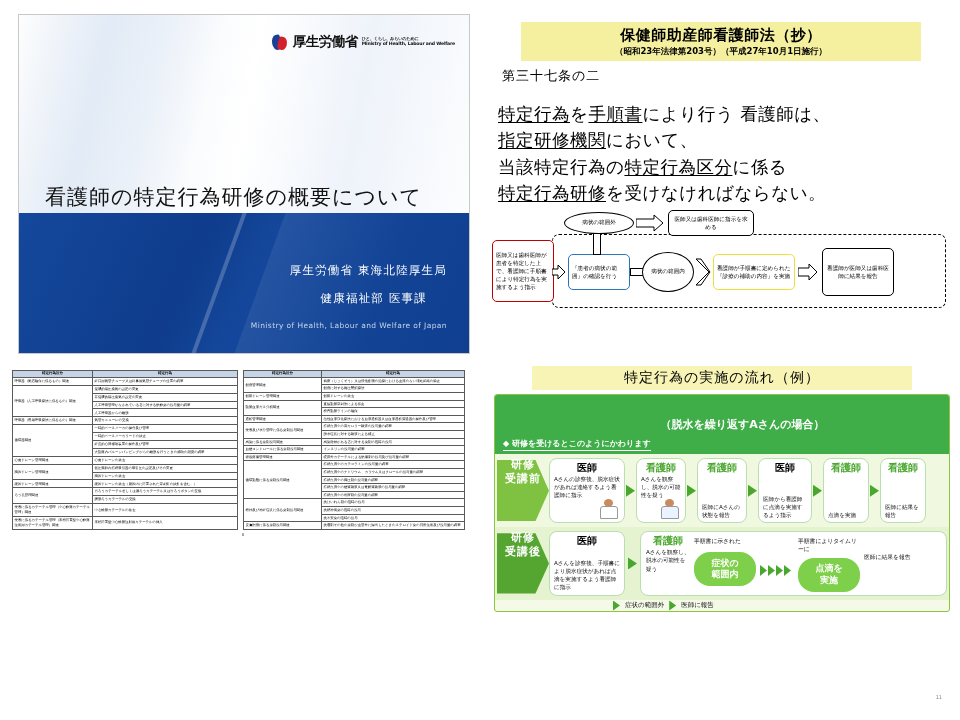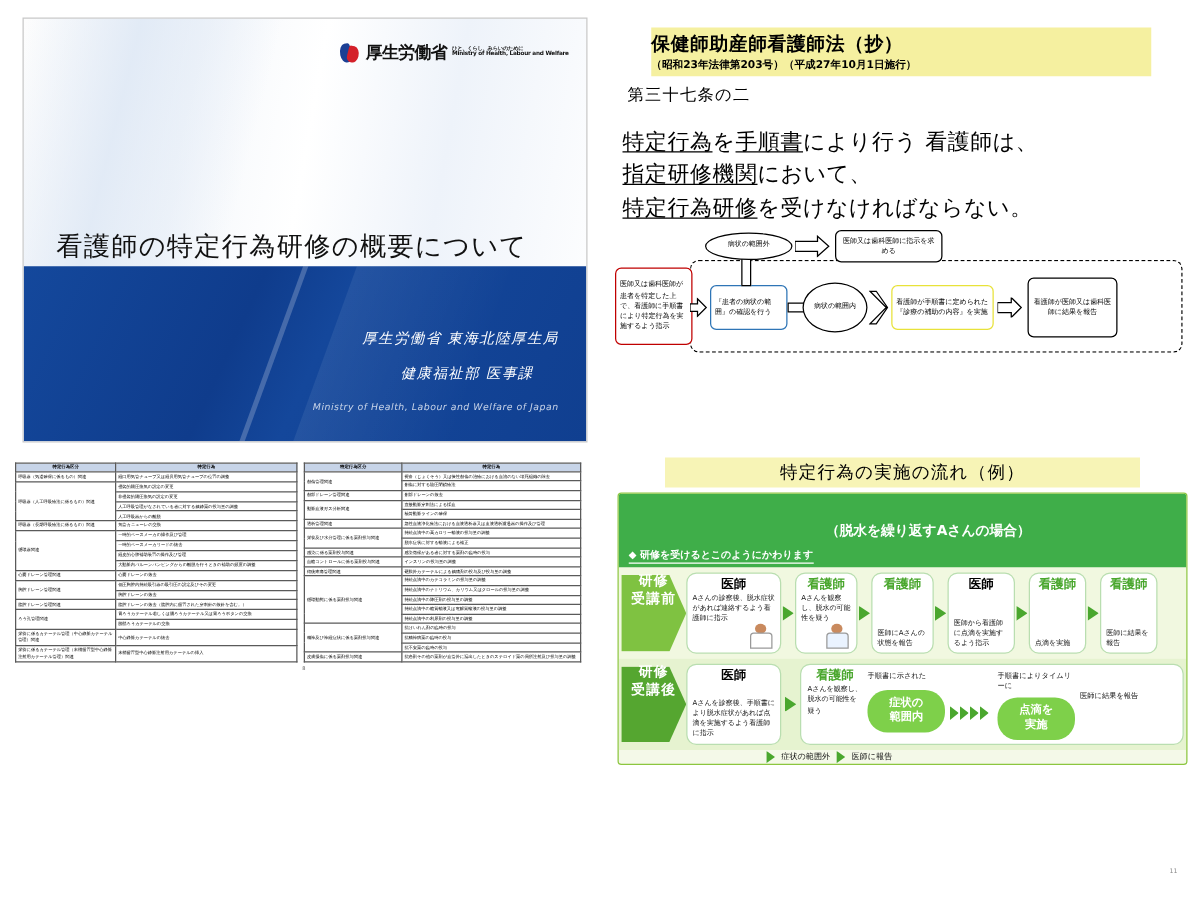--- a/index.html
+++ b/index.html
@@ -37,38 +37,37 @@
   .mhlw-sub .en { font-size:4.6px; color:#111; font-weight:700; letter-spacing:-0.2px;}
 
   #slide-title .maintitle {
     position:absolute; left:26px; top:168px; font-size:21px; color:#111;
     letter-spacing:1px; font-weight:400;
   }
   #slide-title .bluepanel {
     position:absolute; left:0; bottom:0; width:100%; height:140px;
     background:linear-gradient(115deg,#14489c 0%,#0f3c8c 38%,#14479b 52%,#103f90 100%);
     overflow:hidden;
-    font-style:italic;
   }
   #slide-title .bluepanel .shine {
     position:absolute; left:42%; top:-30px; width:4px; height:250px;
     background:rgba(255,255,255,.22); transform:rotate(20deg);
   }
   #slide-title .bluepanel .shine2 {
     position:absolute; left:52%; top:-40px; width:120px; height:280px;
     background:linear-gradient(90deg, rgba(255,255,255,.07), rgba(255,255,255,0));
     transform:rotate(20deg);
   }
   #slide-title .org1 { position:absolute; right:22px; top:50px; color:#fff; font-size:11.5px; letter-spacing:1.2px;}
   #slide-title .org2 { position:absolute; right:42px; top:78px; color:#fff; font-size:11.5px; letter-spacing:1.2px;}
   #slide-title .org3 { position:absolute; right:22px; top:108px; color:#c8d4e8; font-size:7.5px; letter-spacing:.4px;}
 
   
   #slide-law { position:absolute; left:490px; top:10px; width:462px; height:350px; }
-  .law-head { background:#f5f0a0; padding:4px 0 3px; width:400px; margin:12px auto 0;}
+  .law-head { background:#f5f0a0; text-align:center; padding:4px 0 3px; width:400px; margin:12px auto 0;}
   .law-head .t1 { font-size:15px; font-weight:700; color:#000; letter-spacing:.5px;}
   .law-head .t2 { font-size:8.5px; font-weight:700; color:#000; margin-top:1px;}
   .law-article { font-size:13px; color:#000; margin:6px 0 0 12px; letter-spacing:1px;}
   .law-body { margin:16px 0 0 8px; font-size:17.5px; line-height:1.5; color:#000; letter-spacing:.5px;}
   .law-body .u { text-decoration:underline; text-underline-offset:2px; }
 
   
   .lawflow { position:relative; width:462px; height:108px; margin-top:6px; }
   .lf-box { position:absolute; border:1.2px solid #000; border-radius:5px; background:#fff;
     font-size:5.6px; line-height:1.45; color:#000; padding:3px 3px; }
@@ -186,20 +185,21 @@
   <section id="slide-law">
     <div class="law-head">
       <div class="t1">保健師助産師看護師法（抄）</div>
       <div class="t2">（昭和23年法律第203号）（平成27年10月1日施行）</div>
     </div>
     <div class="law-article">第三十七条の二</div>
 
     <div class="law-body">
       <div><span class="u">特定行為</span><span>を</span><span class="u">手順書</span><span>により行う 看護師は、</span></div>
       <div><span class="u">指定研修機関</span><span>において、</span></div>
+      <div><span>当該特定行為の</span><span class="u">特定行為区分</span><span>に係る</span></div>
       <div><span class="u">特定行為研修</span><span>を受けなければならない。</span></div>
     </div>
 
     <div class="lawflow">
 
       <div class="lf-dash" style="left:62px; top:22px; width:394px; height:74px;"></div>
 
       <div class="lf-box red" style="left:2px; top:28px; width:62px; height:62px; display:flex; align-items:center;">医師又は歯科医師が患者を特定した上で、看護師に手順書により特定行為を実施するよう指示</div>
 
       <svg class="lf-arrow" style="left:62px; top:52px;" width="14" height="16" viewBox="0 0 14 16">

